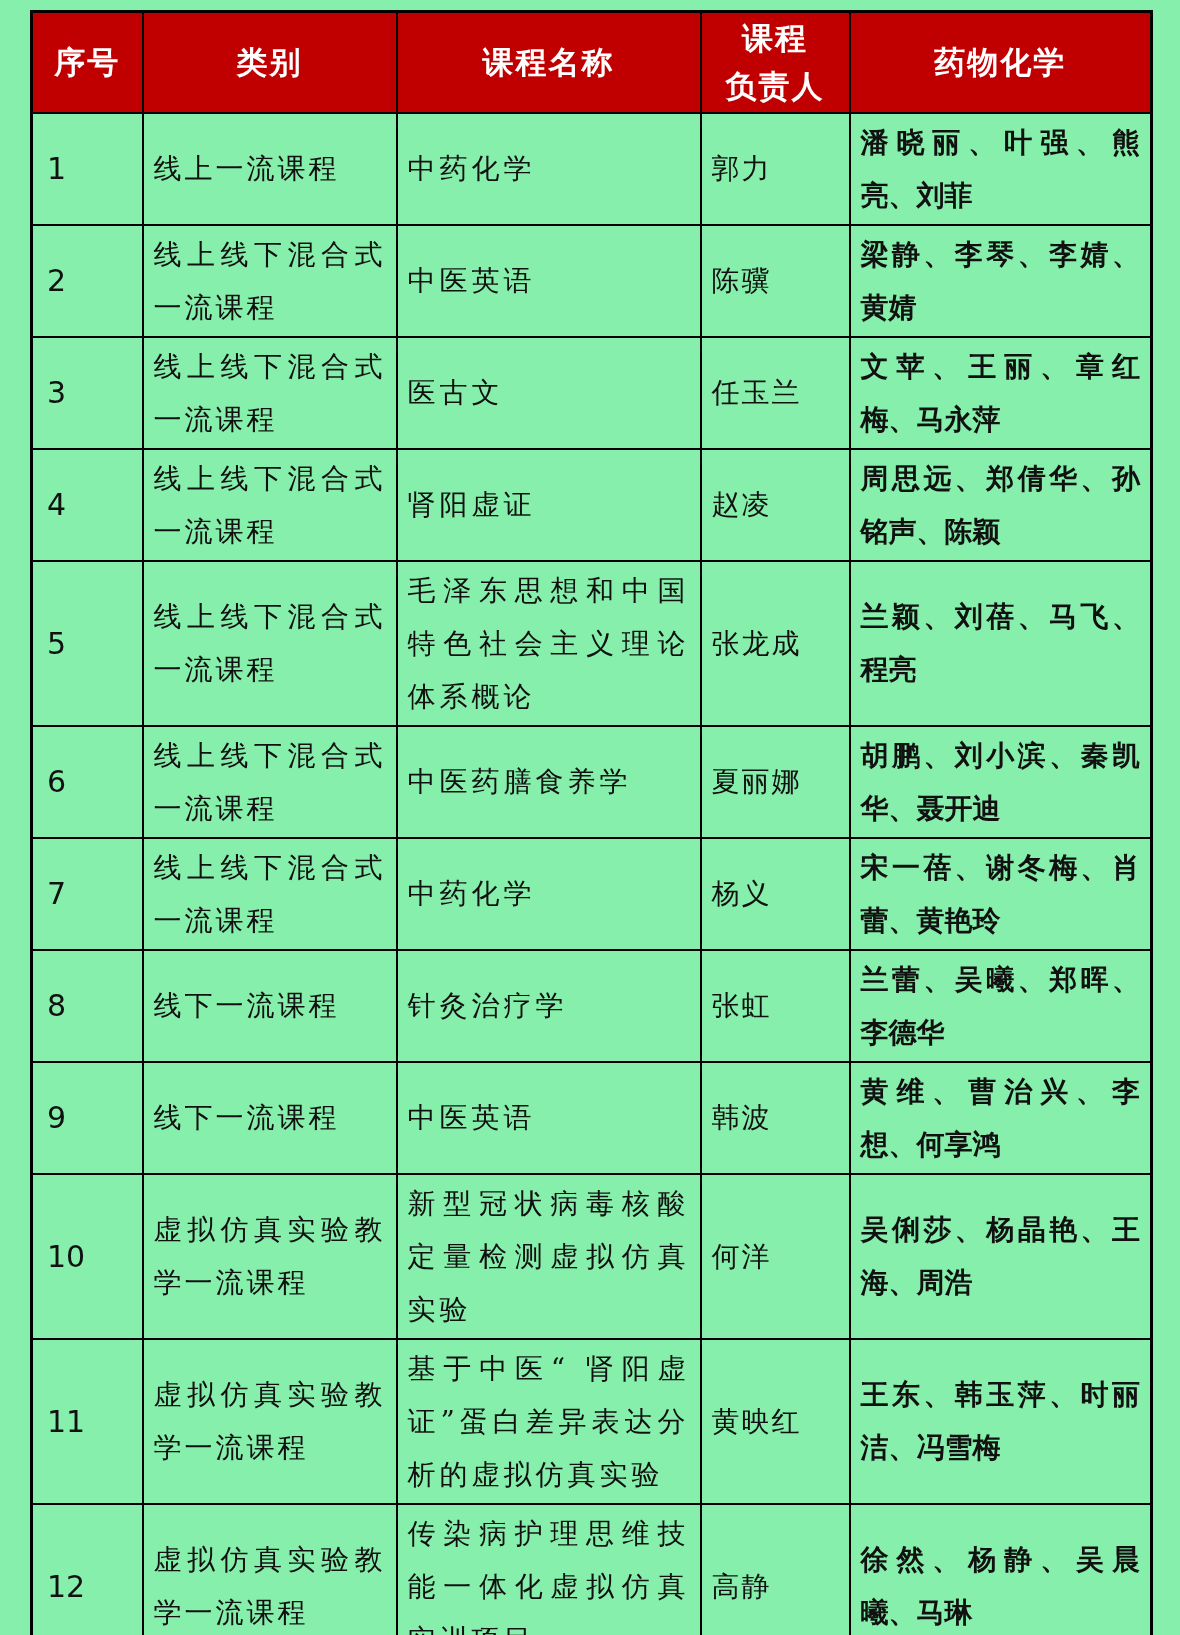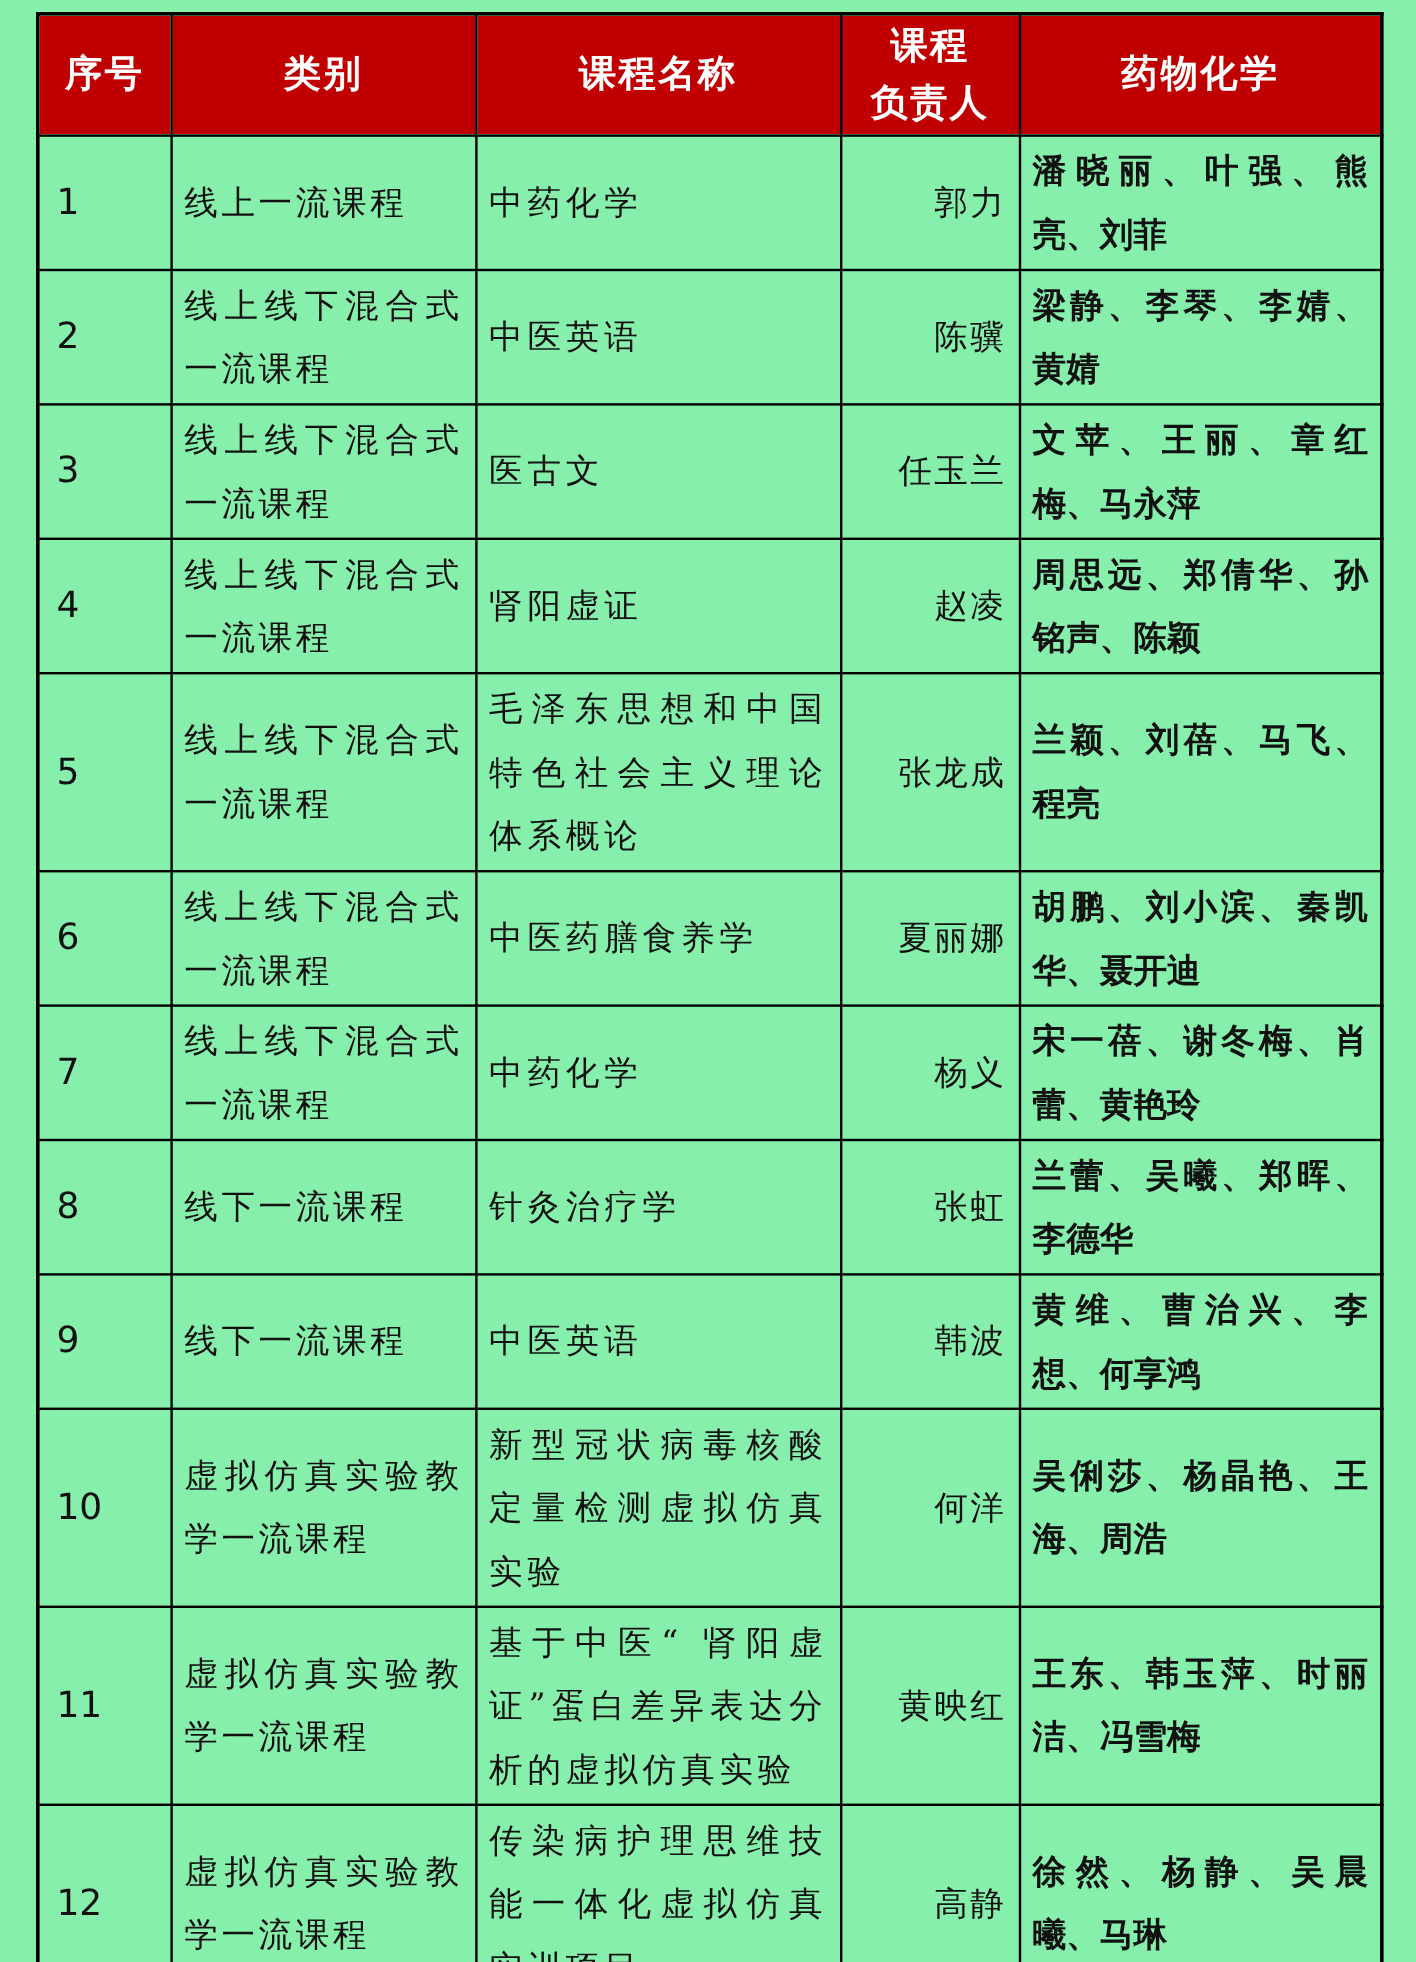--- a/index.html
+++ b/index.html
@@ -60,21 +60,21 @@
   tbody td.index {
     font-family: "DejaVu Sans", "Liberation Sans", sans-serif;
     font-size: 30px;
     text-align: left;
     padding-left: 14px;
   }
   tbody td.category { letter-spacing: 3px; margin-left: 40px; }
   tbody td.course   { letter-spacing: 4px; }
   tbody td.team     { letter-spacing: 0px; font-weight: bold; }
   tbody td.leader {
-    text-align: right;
+    text-align: left;
     letter-spacing: 2px;
   }
 </style>
 </head>
 <body>
 
 <div class="page">
   <table class="courses">
     <colgroup>
       <col class="c-index">

